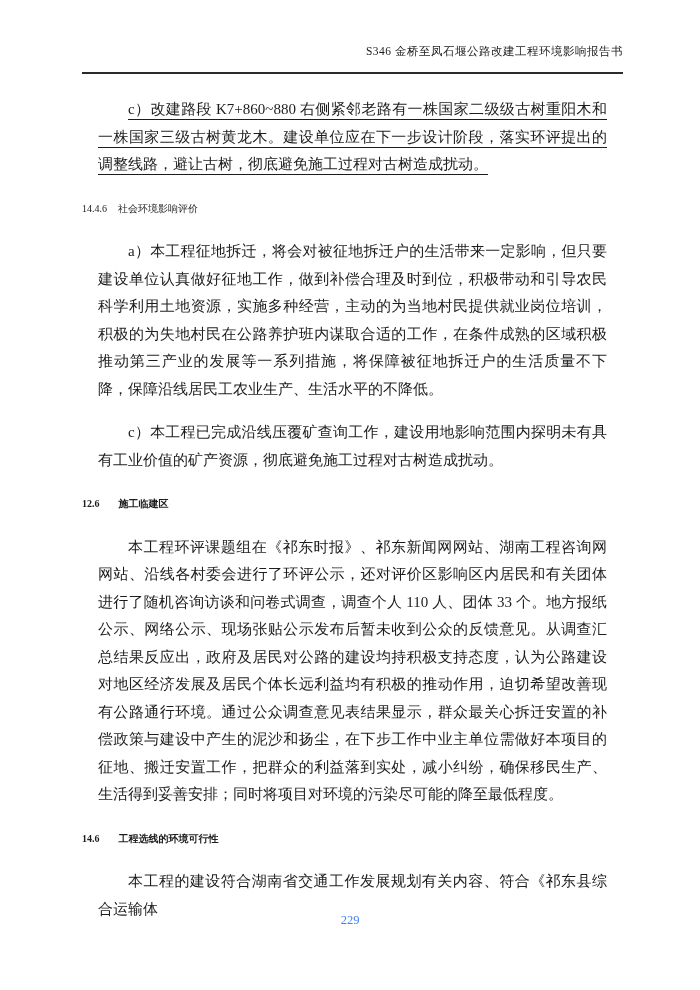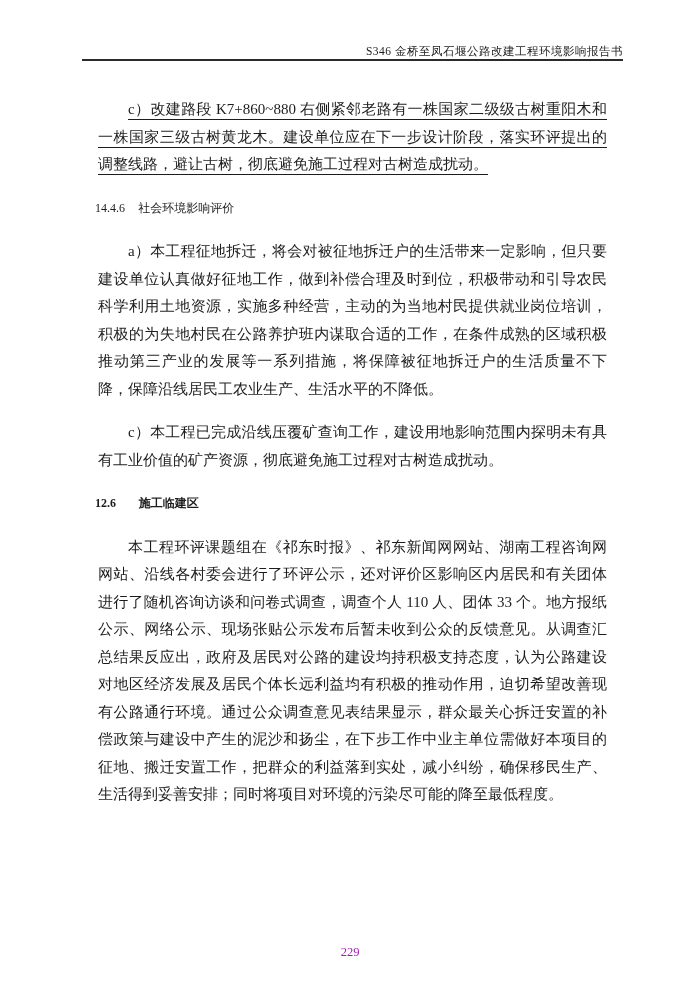--- a/index.html
+++ b/index.html
@@ -19,20 +19,21 @@
   }
   .page-header {
     position: absolute;
     top: 44px;
     left: 82px;
     width: 541px;
     text-align: right;
     font-size: 11.5px;
     line-height: 15px;
     letter-spacing: 0.5px;
+    padding-bottom: 13px;
     border-bottom: 2px solid #2b2b2b;
   }
   .content {
     position: absolute;
     top: 80px;
     left: 82px;
     width: 541px;
     font-size: 15px;
     line-height: 27.5px;
     text-align: justify;
@@ -41,43 +42,43 @@
   .content p {
     margin: 16px;
     text-indent: 2em;
   }
   .underlined {
     text-decoration: underline;
     text-decoration-thickness: 1px;
     text-underline-offset: 4.5px;
   }
   .section-heading {
-    margin: 13px;
+    margin: 0;
     text-indent: 0;
-    font-size: 12px;
+    font-size: 10px;
     line-height: 27.5px;
   }
   .section-heading .h-num {
     display: inline-block;
     min-width: 0;
   }
   .section-heading.level3 .h-num { margin-right: 1.1em; }
   .section-heading.level2 .h-num { margin-right: 1.9em; }
   .section-heading.bold {
     font-weight: bold;
   }
   .page-footer {
     position: absolute;
-    top: 944px;
+    top: 912px;
     left: 0;
     width: 700px;
     text-align: center;
     font-size: 12.5px;
     line-height: 16px;
-    color: #a21caf;
+    color: #3b82f6;
   }
 </style>
 </head>
 <body>
 
 <div class="page">
 
   <div class="page-header">S346 金桥至凤石堰公路改建工程环境影响报告书</div>
 
   <div class="content">
@@ -93,19 +94,23 @@
 
     <p>c）本工程已完成沿线压覆矿查询工作，建设用地影响范围内探明未有具有工业价值的矿产资源，彻底避免施工过程对古树造成扰动。</p>
 
 
     <div class="section-heading level2 bold">
       <span class="h-num">12.6</span><span class="h-title">施工临建区</span>
     </div>
 
     <p>本工程环评课题组在《祁东时报》、祁东新闻网网站、湖南工程咨询网网站、沿线各村委会进行了环评公示，还对评价区影响区内居民和有关团体进行了随机咨询访谈和问卷式调查，调查个人 110 人、团体 33 个。地方报纸公示、网络公示、现场张贴公示发布后暂未收到公众的反馈意见。从调查汇总结果反应出，政府及居民对公路的建设均持积极支持态度，认为公路建设对地区经济发展及居民个体长远利益均有积极的推动作用，迫切希望改善现有公路通行环境。通过公众调查意见表结果显示，群众最关心拆迁安置的补偿政策与建设中产生的泥沙和扬尘，在下步工作中业主单位需做好本项目的征地、搬迁安置工作，把群众的利益落到实处，减小纠纷，确保移民生产、生活得到妥善安排；同时将项目对环境的污染尽可能的降至最低程度。</p>
 
+    <div class="section-heading level2 bold">
+      <span class="h-num">14.6</span><span class="h-title">工程选线的环境可行性</span>
+    </div>
 
+    <p>本工程的建设符合湖南省交通工作发展规划有关内容、符合《祁东县综合运输体</p>
 
   </div>
 
   <div class="page-footer">229</div>
 
 </div>
 
 </body></html>

